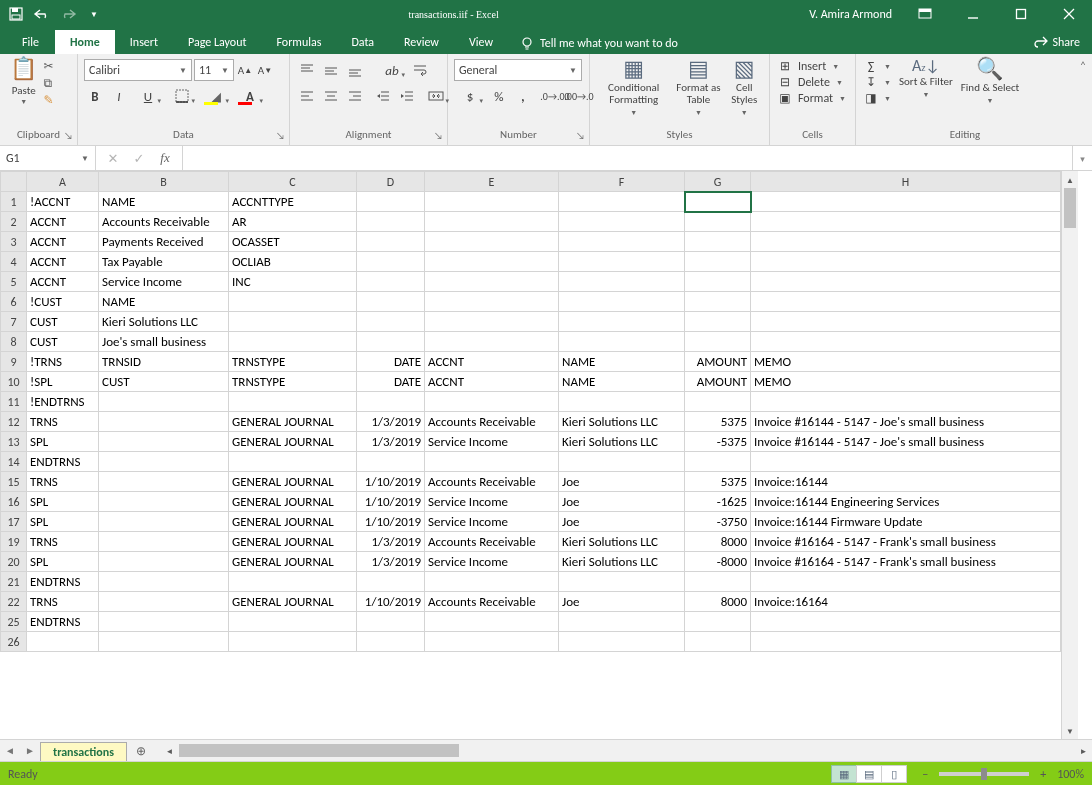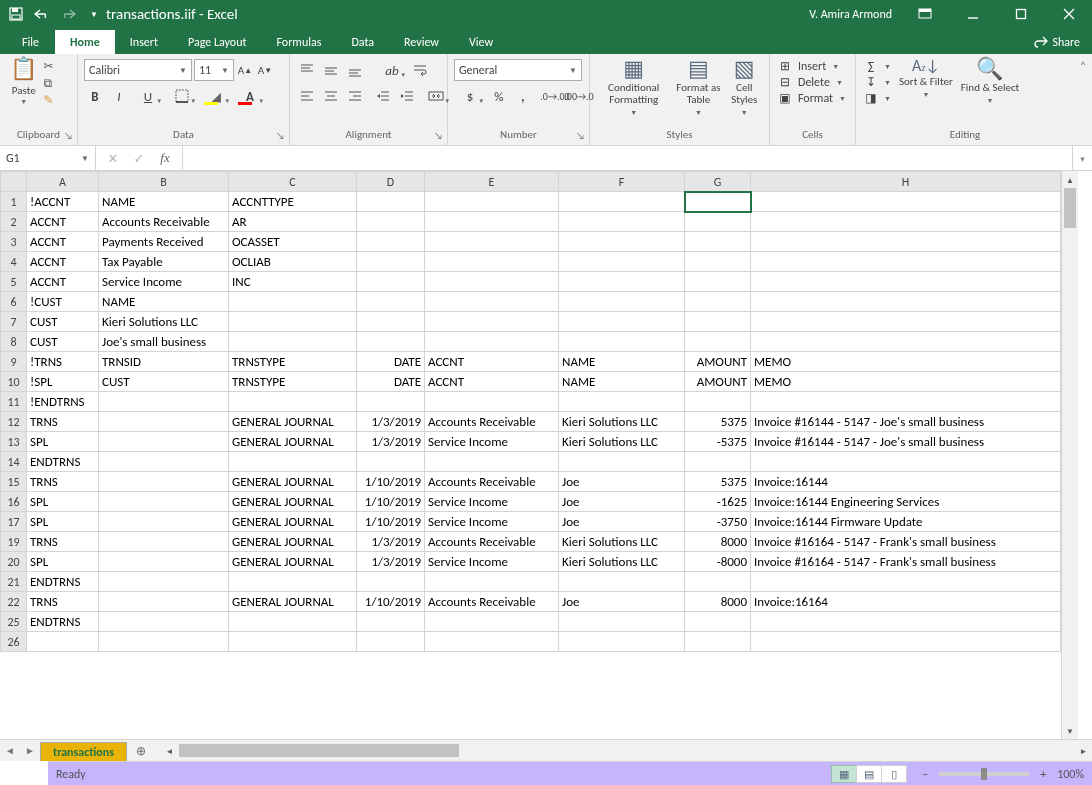--- a/index.html
+++ b/index.html
@@ -2,21 +2,21 @@
 <html><head>
 <meta charset="utf-8">
 <style>
 * { margin:0; padding:0; box-sizing:border-box; font-family:"Segoe UI",Calibri,Arial,sans-serif; -webkit-user-select:none; user-select:none; }
 body { width:1092px; height:785px; background:#fff; overflow:hidden; font-size:12px; color:#444; }
 
 
 .titlebar { height:28px; background:#217346; color:#fff; display:flex; align-items:center; }
 .qat { display:flex; align-items:center; padding-left:4px; gap:2px; }
 .qat .qbtn { width:24px; height:24px; display:flex; align-items:center; justify-content:center; font-size:12px; }
-.title-center { flex:1; text-align:left; font-size:15px; }
+.title-center { flex:1; text-align:center; font-size:10px;font-family:Liberation Serif, serif; }
 .title-right { display:flex; align-items:center; gap:2px; padding-right:0; }
 .title-right .user { font-size:12px; padding:0 8px; }
 .title-right .wbtn { width:46px; height:28px; display:flex; align-items:center; justify-content:center; }
 
 
 .ribtabs { height:26px; background:#217346; display:flex; align-items:flex-end; color:#fff; padding-left:0; }
 .ribtabs .tab { padding:5px 15px; font-size:12px; cursor:pointer; }
 .ribtabs .tab.file { margin-left:6px; padding:5px 16px; }
 .ribtabs .tab.active { background:#fff; color:#217346; font-weight:bold; }
 .ribtabs .tell { display:flex; align-items:center; gap:6px; padding:4px 12px; }
@@ -79,29 +79,29 @@
 .cA{width:72px}.cB{width:130px}.cC{width:128px}.cD{width:68px}.cE{width:134px}.cF{width:126px}.cG{width:66px}.cH{width:310px}
 
 
 .vscroll { width:17px; background:#f1f1f1; border-left:1px solid #d4d4d4; display:flex; flex-direction:column; }
 .vscroll .arr { height:17px; display:flex; align-items:center; justify-content:center; font-size:8px; color:#5a5a5a; background:#f1f1f1; }
 .vscroll .track { flex:1; background:#f1f1f1; position:relative; }
 .vscroll .thumb { position:absolute; left:2px; right:2px; top:0; height:40px; background:#c2c2c2; }
 .hscroll-row { height:22px; border-top:1px solid #d4d4d4; display:flex; align-items:stretch; background:#f1f1f1; }
 .hscroll-row .tabarea { display:flex; align-items:center; }
 .hscroll-row .tbtn { width:20px; display:flex; align-items:center; justify-content:center; color:#777; font-size:10px; }
-.sheet-tab { background:#eab308; border:1px solid #ababab; border-bottom:none; padding:2px 12px; font-size:12px; color:#217346; font-weight:bold; margin-top:1px; }
+.sheet-tab { background:#fef9c3; border:1px solid #ababab; border-bottom:none; padding:2px 12px; font-size:12px; color:#217346; font-weight:bold; margin-top:1px; }
 .addsheet { width:28px; display:flex; align-items:center; justify-content:center; color:#666; }
 .hscroll-row .hscroll { flex:1; display:flex; align-items:center; margin-left:6px; }
 .hscroll .arr { width:17px; height:17px; display:flex; align-items:center; justify-content:center; font-size:8px; color:#5a5a5a; }
 .hscroll .track { flex:1; height:17px; background:#f1f1f1; position:relative; margin:0 1px; }
 .hscroll .thumb { position:absolute; top:2px; bottom:2px; left:0; width:280px; background:#c2c2c2; }
 
 
-.status { height:22px; background:#c4b5fd; border-top:1px solid #d4d4d4; display:flex; align-items:center; padding:12px 8px; font-size:12px; color:#555;margin-left:48px; }
+.status { height:22px; background:#84cc16; border-top:1px solid #d4d4d4; display:flex; align-items:center; padding:12px 8px; font-size:12px; color:#555; }
 .status .sp { flex:1; }
 .viewbtn { width:26px; height:18px; border:1px solid #cfcfcf; margin-left:-1px; display:flex; align-items:center; justify-content:center; font-size:11px; color:#5b6b7f; background:#fff; }
 .viewbtn.active { background:#c4e3d2; border-color:#8fbfa6; }
 .zoom { display:flex; align-items:center; gap:6px; margin-left:10px; }
 .zoom .zl { width:90px; height:4px; background:#cfcfcf; position:relative; }
 .zoom .zl .zt { position:absolute; left:42px; top:-4px; width:6px; height:12px; background:#8c8c8c; }
 .zoom .zb { width:16px; text-align:center; }
 
 svg { display:block; }
 </style>
@@ -159,20 +159,30 @@
 
 <div class="ribtabs">
   <div class="tab file">File</div>
   <div class="tab active">Home</div>
   <div class="tab">Insert</div>
   <div class="tab">Page Layout</div>
   <div class="tab">Formulas</div>
   <div class="tab">Data</div>
   <div class="tab">Review</div>
   <div class="tab">View</div>
+  <div class="tell">
+    <span>
+      <svg width="14" height="14" viewBox="0 0 14 14">
+          <circle cx="7" cy="6" r="4" fill="none" stroke="#fff" stroke-width="1.2"></circle>
+          <line x1="5" y1="11" x2="9" y2="11" stroke="#fff"></line>
+          <line x1="5.5" y1="13" x2="8.5" y2="13" stroke="#fff"></line>
+        </svg>
+    </span>
+    <span>Tell me what you want to do</span>
+  </div>
   <div class="spacer"></div>
   <div class="share">
     <span>
         <svg width="14" height="14" viewBox="0 0 14 14">
           <path d="M9 2 L13 6 L9 10 M13 6 H4 A3 3 0 0 0 4 12" fill="none" stroke="#fff" stroke-width="1.3"></path>
         </svg>
       </span>
     <span>Share</span>
   </div>
 </div>

